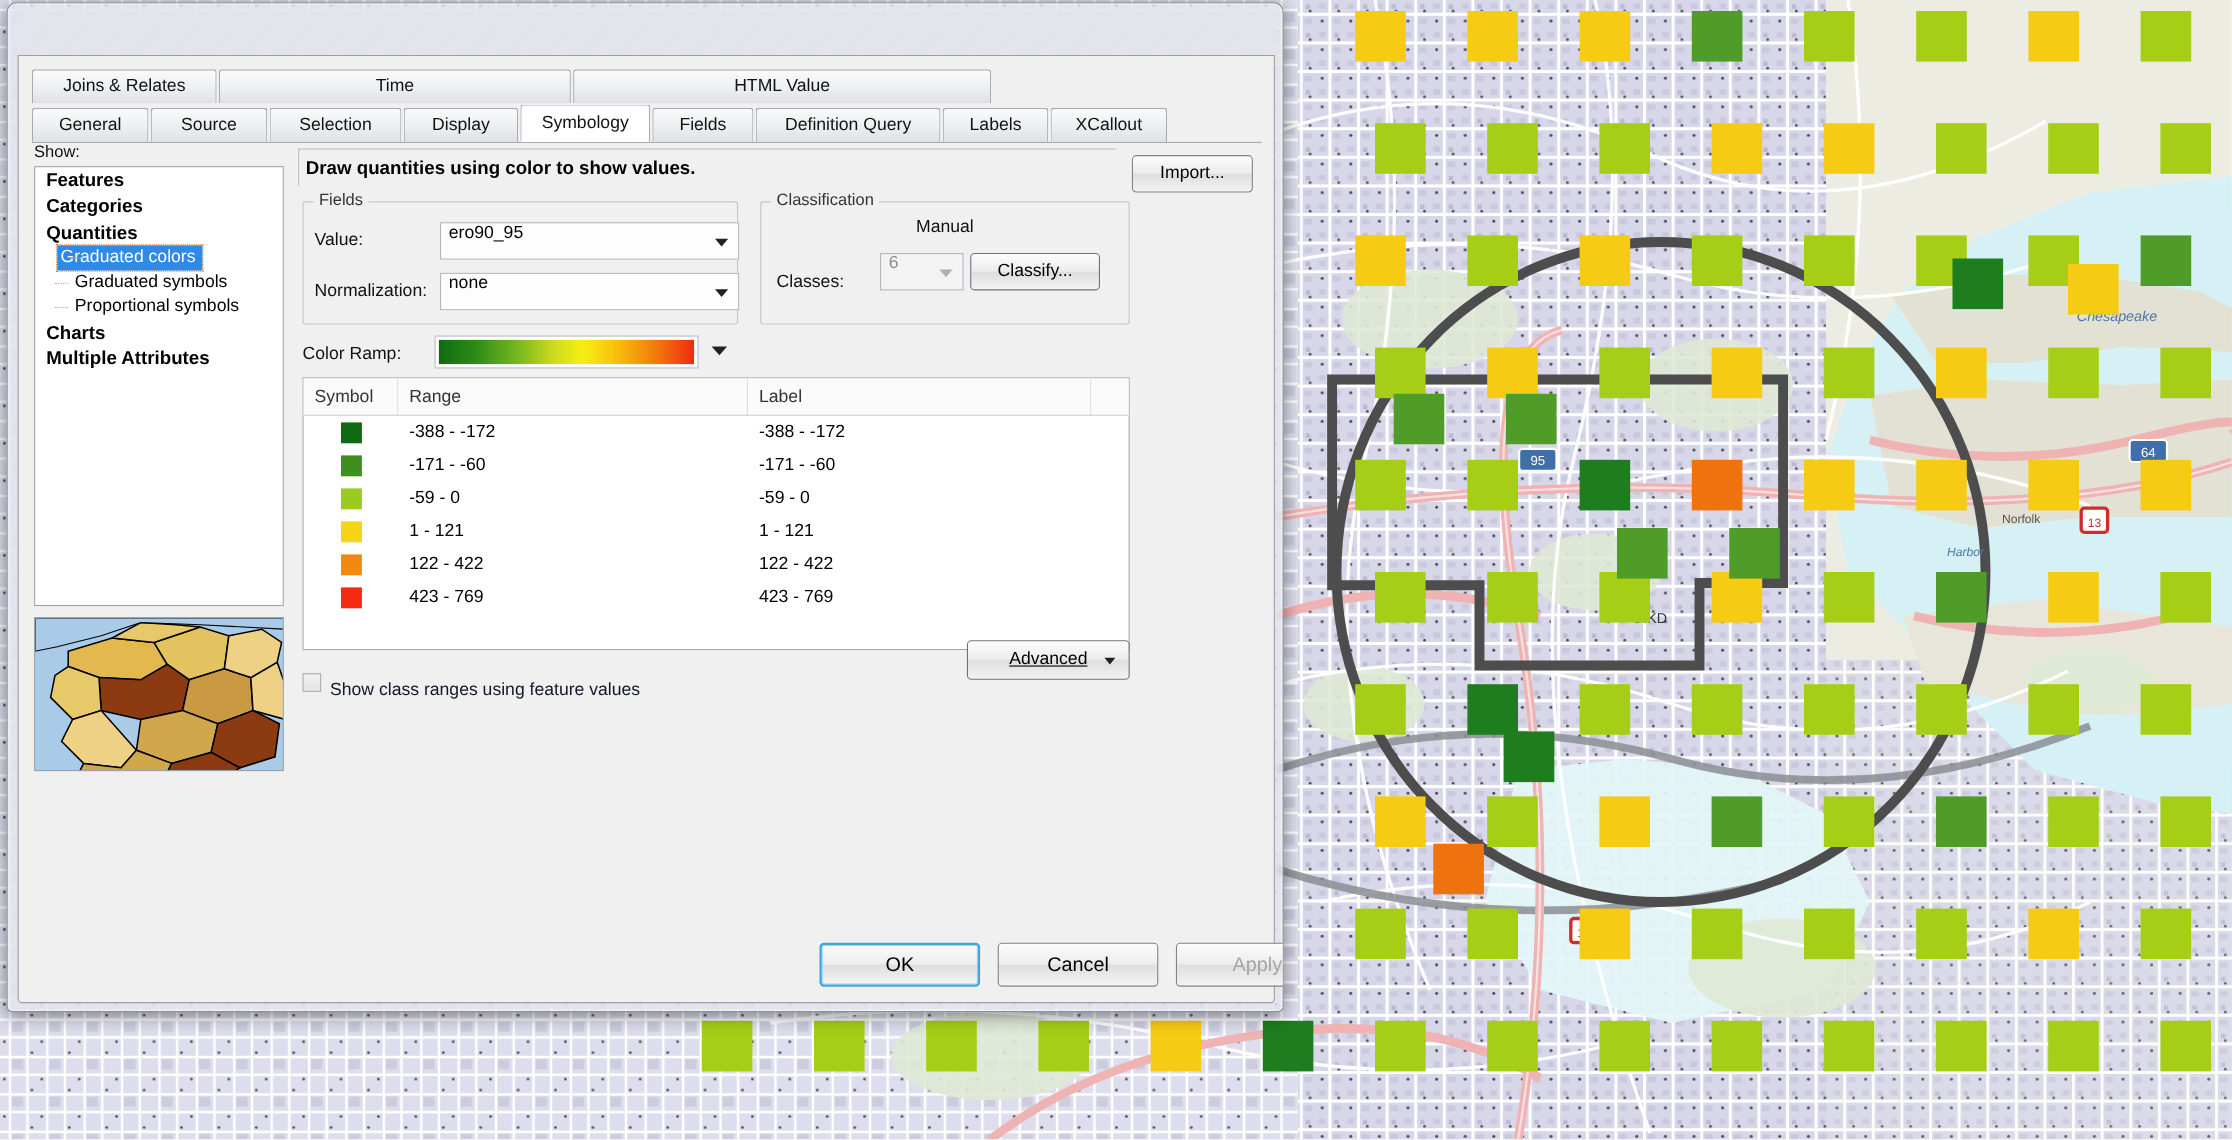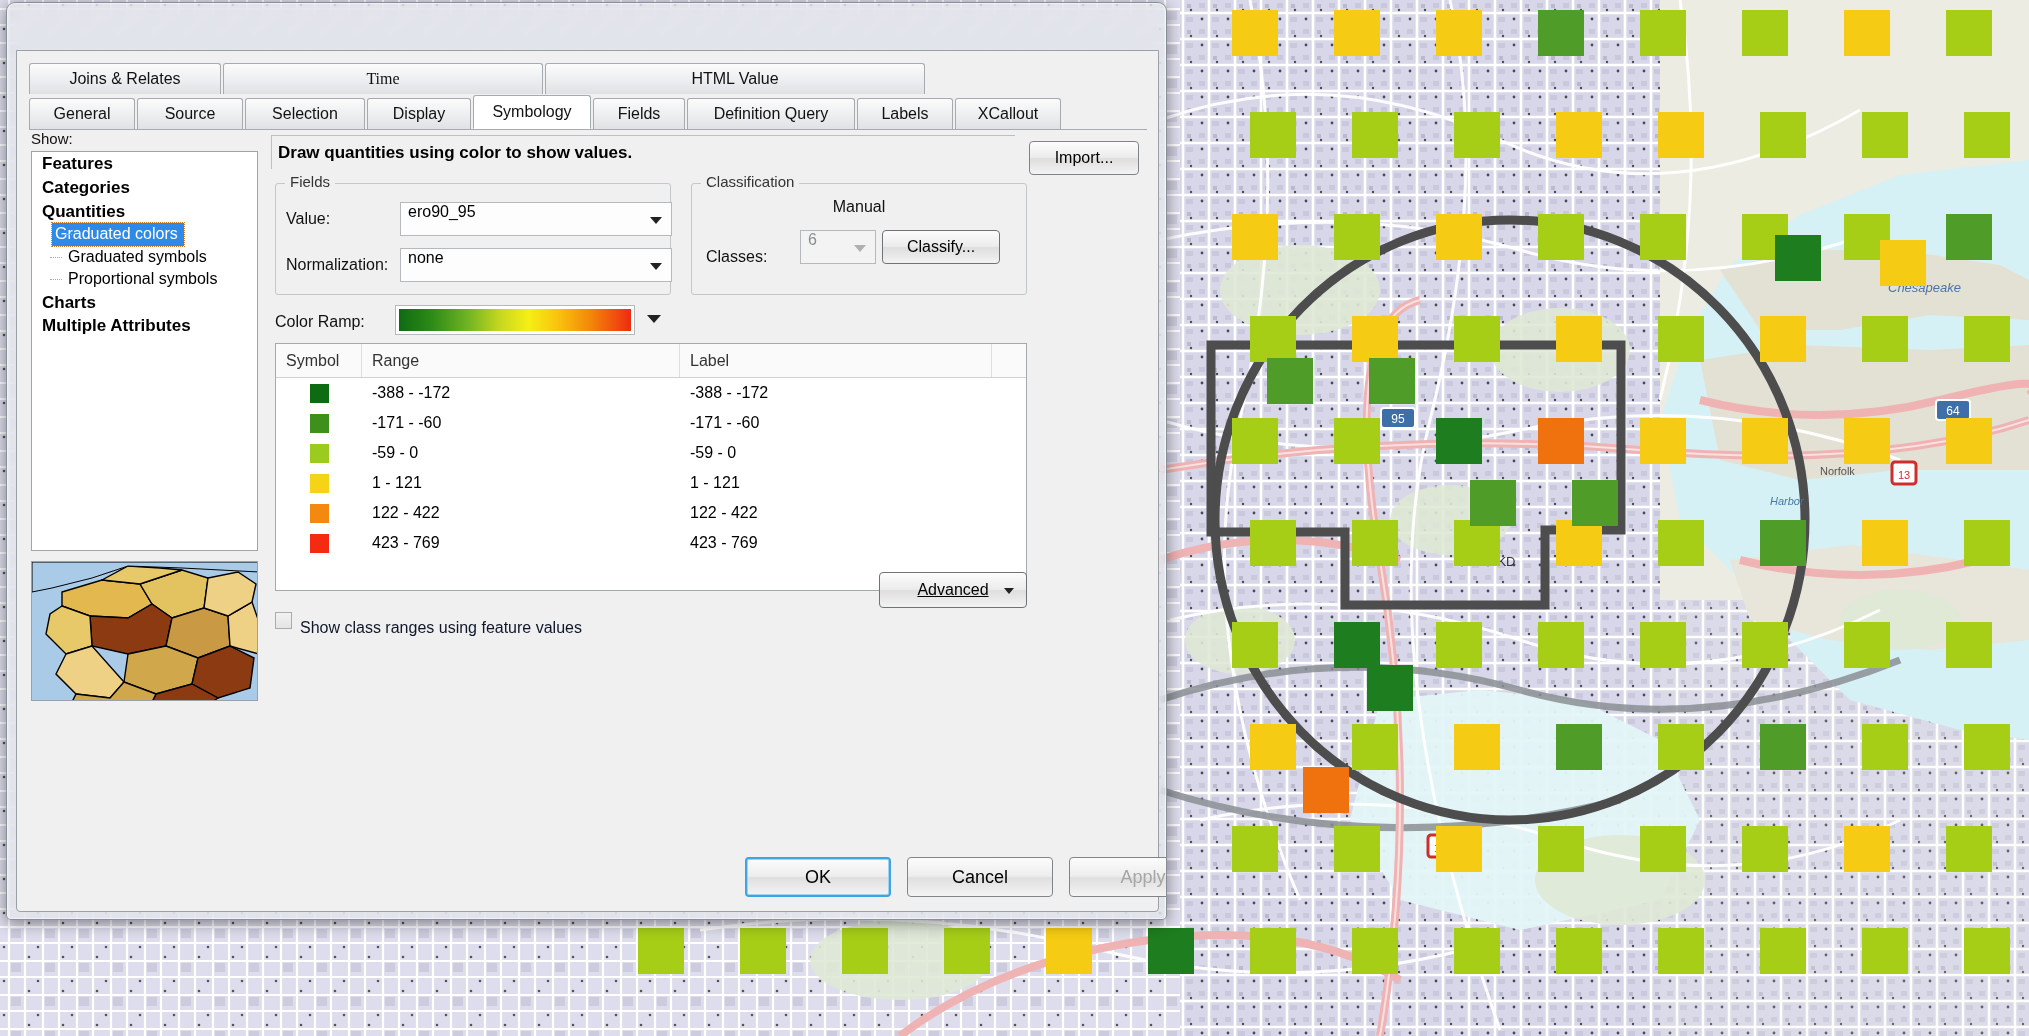--- a/index.html
+++ b/index.html
@@ -102,22 +102,22 @@
     display: flex; align-items: center; justify-content: center;
     font-size: 16px; color: #111;
     background: linear-gradient(to bottom,#fbfbfb 0%,#eceef0 55%,#dfe1e4 100%);
     border: 1px solid #a7abb0;
     border-bottom: none;
     margin-right: 2px;
     border-radius: 3px 3px 0 0;
     cursor: pointer;
     white-space: nowrap;
   }
-  .tab.wide-a { width: 192px; padding: 0; }
-  .tab.wide-b { width: 320px; padding: 0; font-family: Liberation Serif, serif; }
+  .tab.wide-a { width: 168px; padding: 0; }
+  .tab.wide-b { width: 320px; padding: 0; }
   .tab.wide-c { width: 380px; padding: 0; }
   .tab.active {
     background: #ffffff;
     height: 34px;
     margin-top: -3px;
     position: relative;
     z-index: 3;
     border-bottom: 1px solid #ffffff;
   }
 
@@ -318,21 +318,21 @@
   }
   #chk-box {
     width: 17px; height: 17px;
     border: 1px solid #a8acb1;
     background: linear-gradient(to bottom,#f2f2f2,#e4e4e4);
     margin-right: 8px;
     cursor: pointer;
   }
   #chk-text { font-size: 16px; color: #0f172a; margin-top: 16px; }
   #btn-advanced {
-    position: absolute; left: 608px; top: 437px;
+    position: absolute; left: 608px; top: 447px;
     width: 148px; height: 36px;
     background: linear-gradient(to bottom,#fcfcfc 0%,#ececec 48%,#dedede 52%,#f3f3f3 100%);
     border: 1px solid #6f7378;
     border-radius: 4px;
     font-size: 16px; color: #000;
     display: flex; align-items: center; justify-content: center;
     cursor: pointer;
   }
   #adv-arrow {
     position: absolute; right: 12px; top: 50%; margin-top: -2px;

